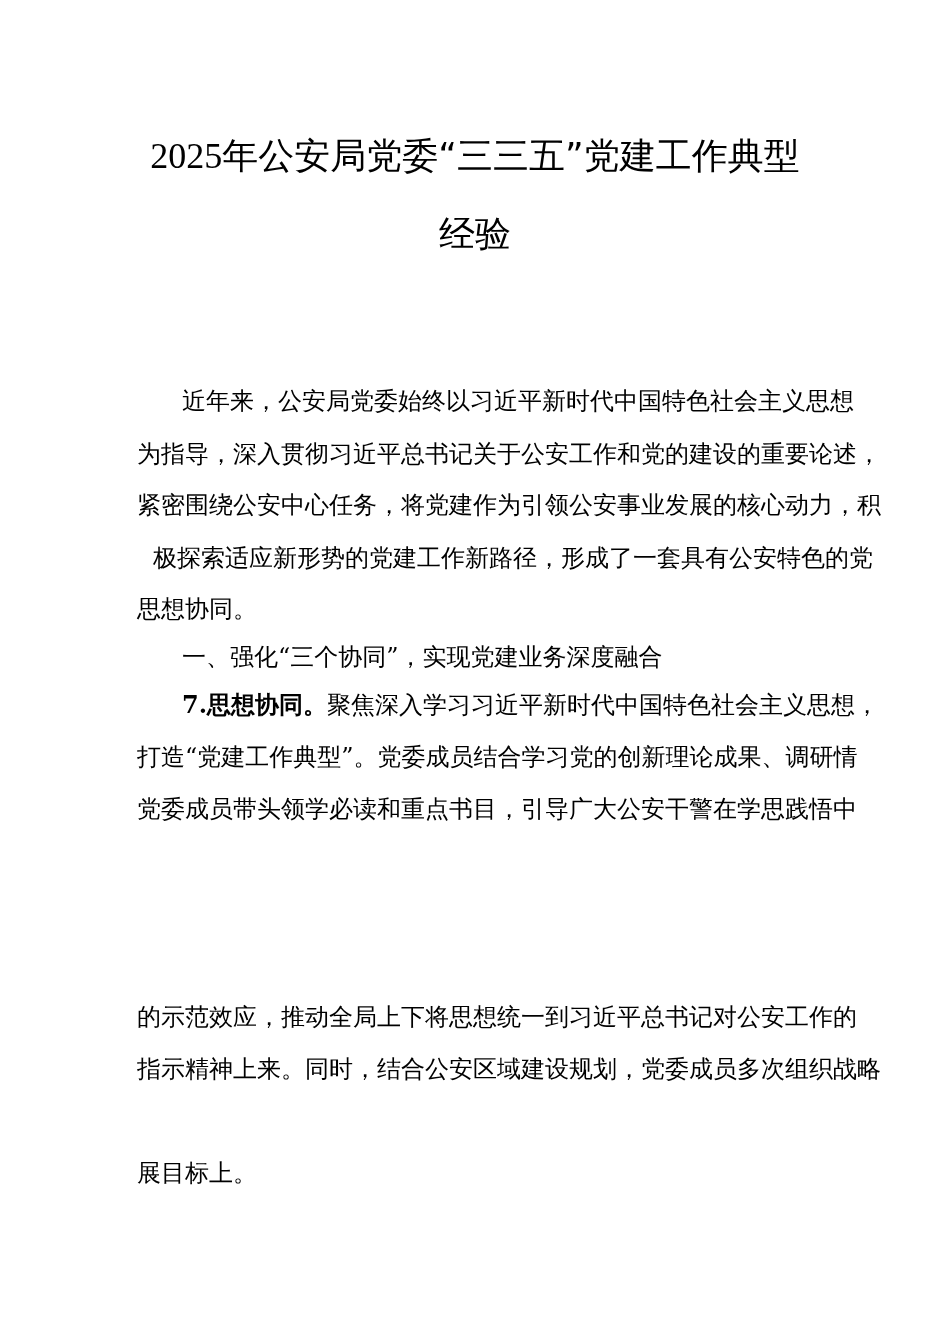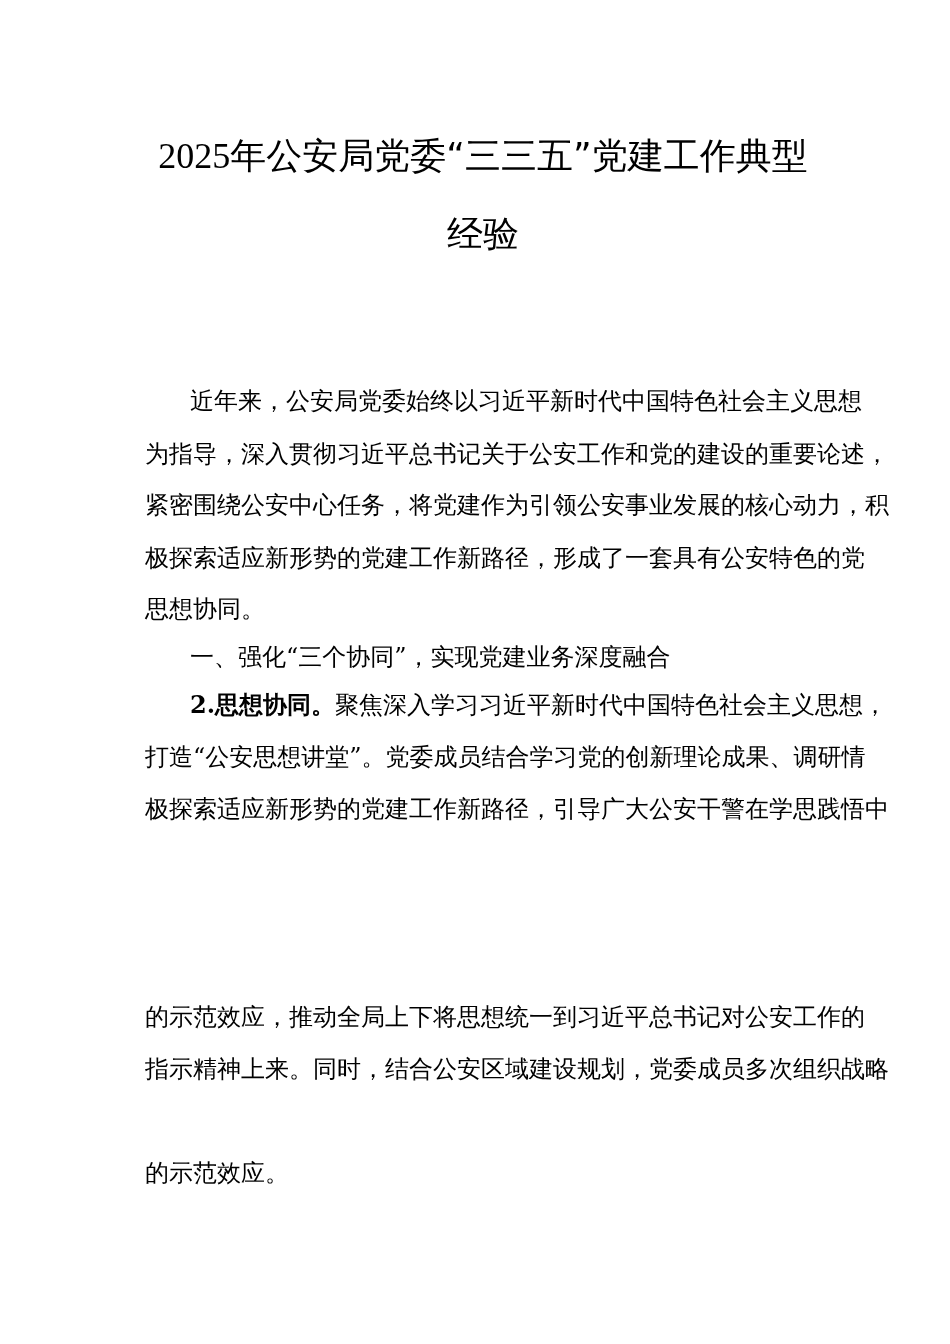--- a/index.html
+++ b/index.html
@@ -1,18 +1,18 @@
 <!DOCTYPE html>
 <html><head>
 <meta charset="utf-8">
 <style>
   html, body { margin:0; padding:0; background:#ffffff; }
   body { width:950px; height:1344px; position:relative; overflow:hidden;
          font-family: "DejaVu Serif", "Liberation Serif", serif; color:#000; }
-  .page { position:absolute; left:8px; top:0; width:815px; height:1344px; background:#fff;border-radius:12px; }
+  .page { position:absolute; left:0; top:0; width:815px; height:1344px; background:#fff;border-radius:12px; }
   .title-line { position:absolute; left:0; width:950px; text-align:center;
                 font-family: "DejaVu Sans", "Liberation Sans", sans-serif;
                 font-size:36px; letter-spacing:0px; white-space:nowrap; }
   .title-line .num { font-family: "Liberation Serif", "DejaVu Serif", serif; }
   .line { position:absolute; left:137px; width:676px; height:34px;
           font-size:24px; line-height:34px; white-space:nowrap;
           text-align:justify; text-align-last:justify; }
   .line.last { text-align-last:left; }
   .line.indent { left:182px; width:631px; }
   .heading { font-weight:normal; text-align-last:left; }
@@ -24,27 +24,27 @@
 <div class="page">
 
   <div class="title-line" style="top:132px;">
     <span class="num">2025</span><span>年公安局党委“三三五”党建工作典型</span>
   </div>
   <div class="title-line" style="top:210px;">经验</div>
 
   <div class="line indent" style="top:384px;">近年来，公安局党委始终以习近平新时代中国特色社会主义思想</div>
   <div class="line" style="top:437px;">为指导，深入贯彻习近平总书记关于公安工作和党的建设的重要论述，</div>
   <div class="line" style="top:488px;">紧密围绕公安中心任务，将党建作为引领公安事业发展的核心动力，积</div>
-  <div class="line" style="top:541px;">极探索适应新形势的党建工作新路径，形成了一套具有公安特色的党</div>
+  <div class="line" style="top:541px;margin-left:16px;">极探索适应新形势的党建工作新路径，形成了一套具有公安特色的党</div>
   <div class="line last" style="top:592px;">思想协同。</div>
 
   <div class="line indent heading" style="top:640px;">一、强化“三个协同”，实现党建业务深度融合</div>
 
   <div class="line indent" style="top:688px;">
-    <span class="bold">2.思想协同。</span><span>聚焦深入学习习近平新时代中国特色社会主义思想，</span>
+    <span class="bold">7.思想协同。</span><span>聚焦深入学习习近平新时代中国特色社会主义思想，</span>
   </div>
-  <div class="line" style="top:740px;">打造“公安思想讲堂”。党委成员结合学习党的创新理论成果、调研情</div>
-  <div class="line" style="top:792px;">极探索适应新形势的党建工作新路径，引导广大公安干警在学思践悟中</div>
+  <div class="line" style="top:740px;">打造“党建工作典型”。党委成员结合学习党的创新理论成果、调研情</div>
+  <div class="line" style="top:792px;">党委成员带头领学必读和重点书目，引导广大公安干警在学思践悟中</div>
   <div class="line" style="top:1000px;">的示范效应，推动全局上下将思想统一到习近平总书记对公安工作的</div>
   <div class="line" style="top:1052px;">指示精神上来。同时，结合公安区域建设规划，党委成员多次组织战略</div>
-  <div class="line last" style="top:1156px;">的示范效应。</div>
+  <div class="line last" style="top:1156px;">展目标上。</div>
 
 </div>
 
 </body></html>

